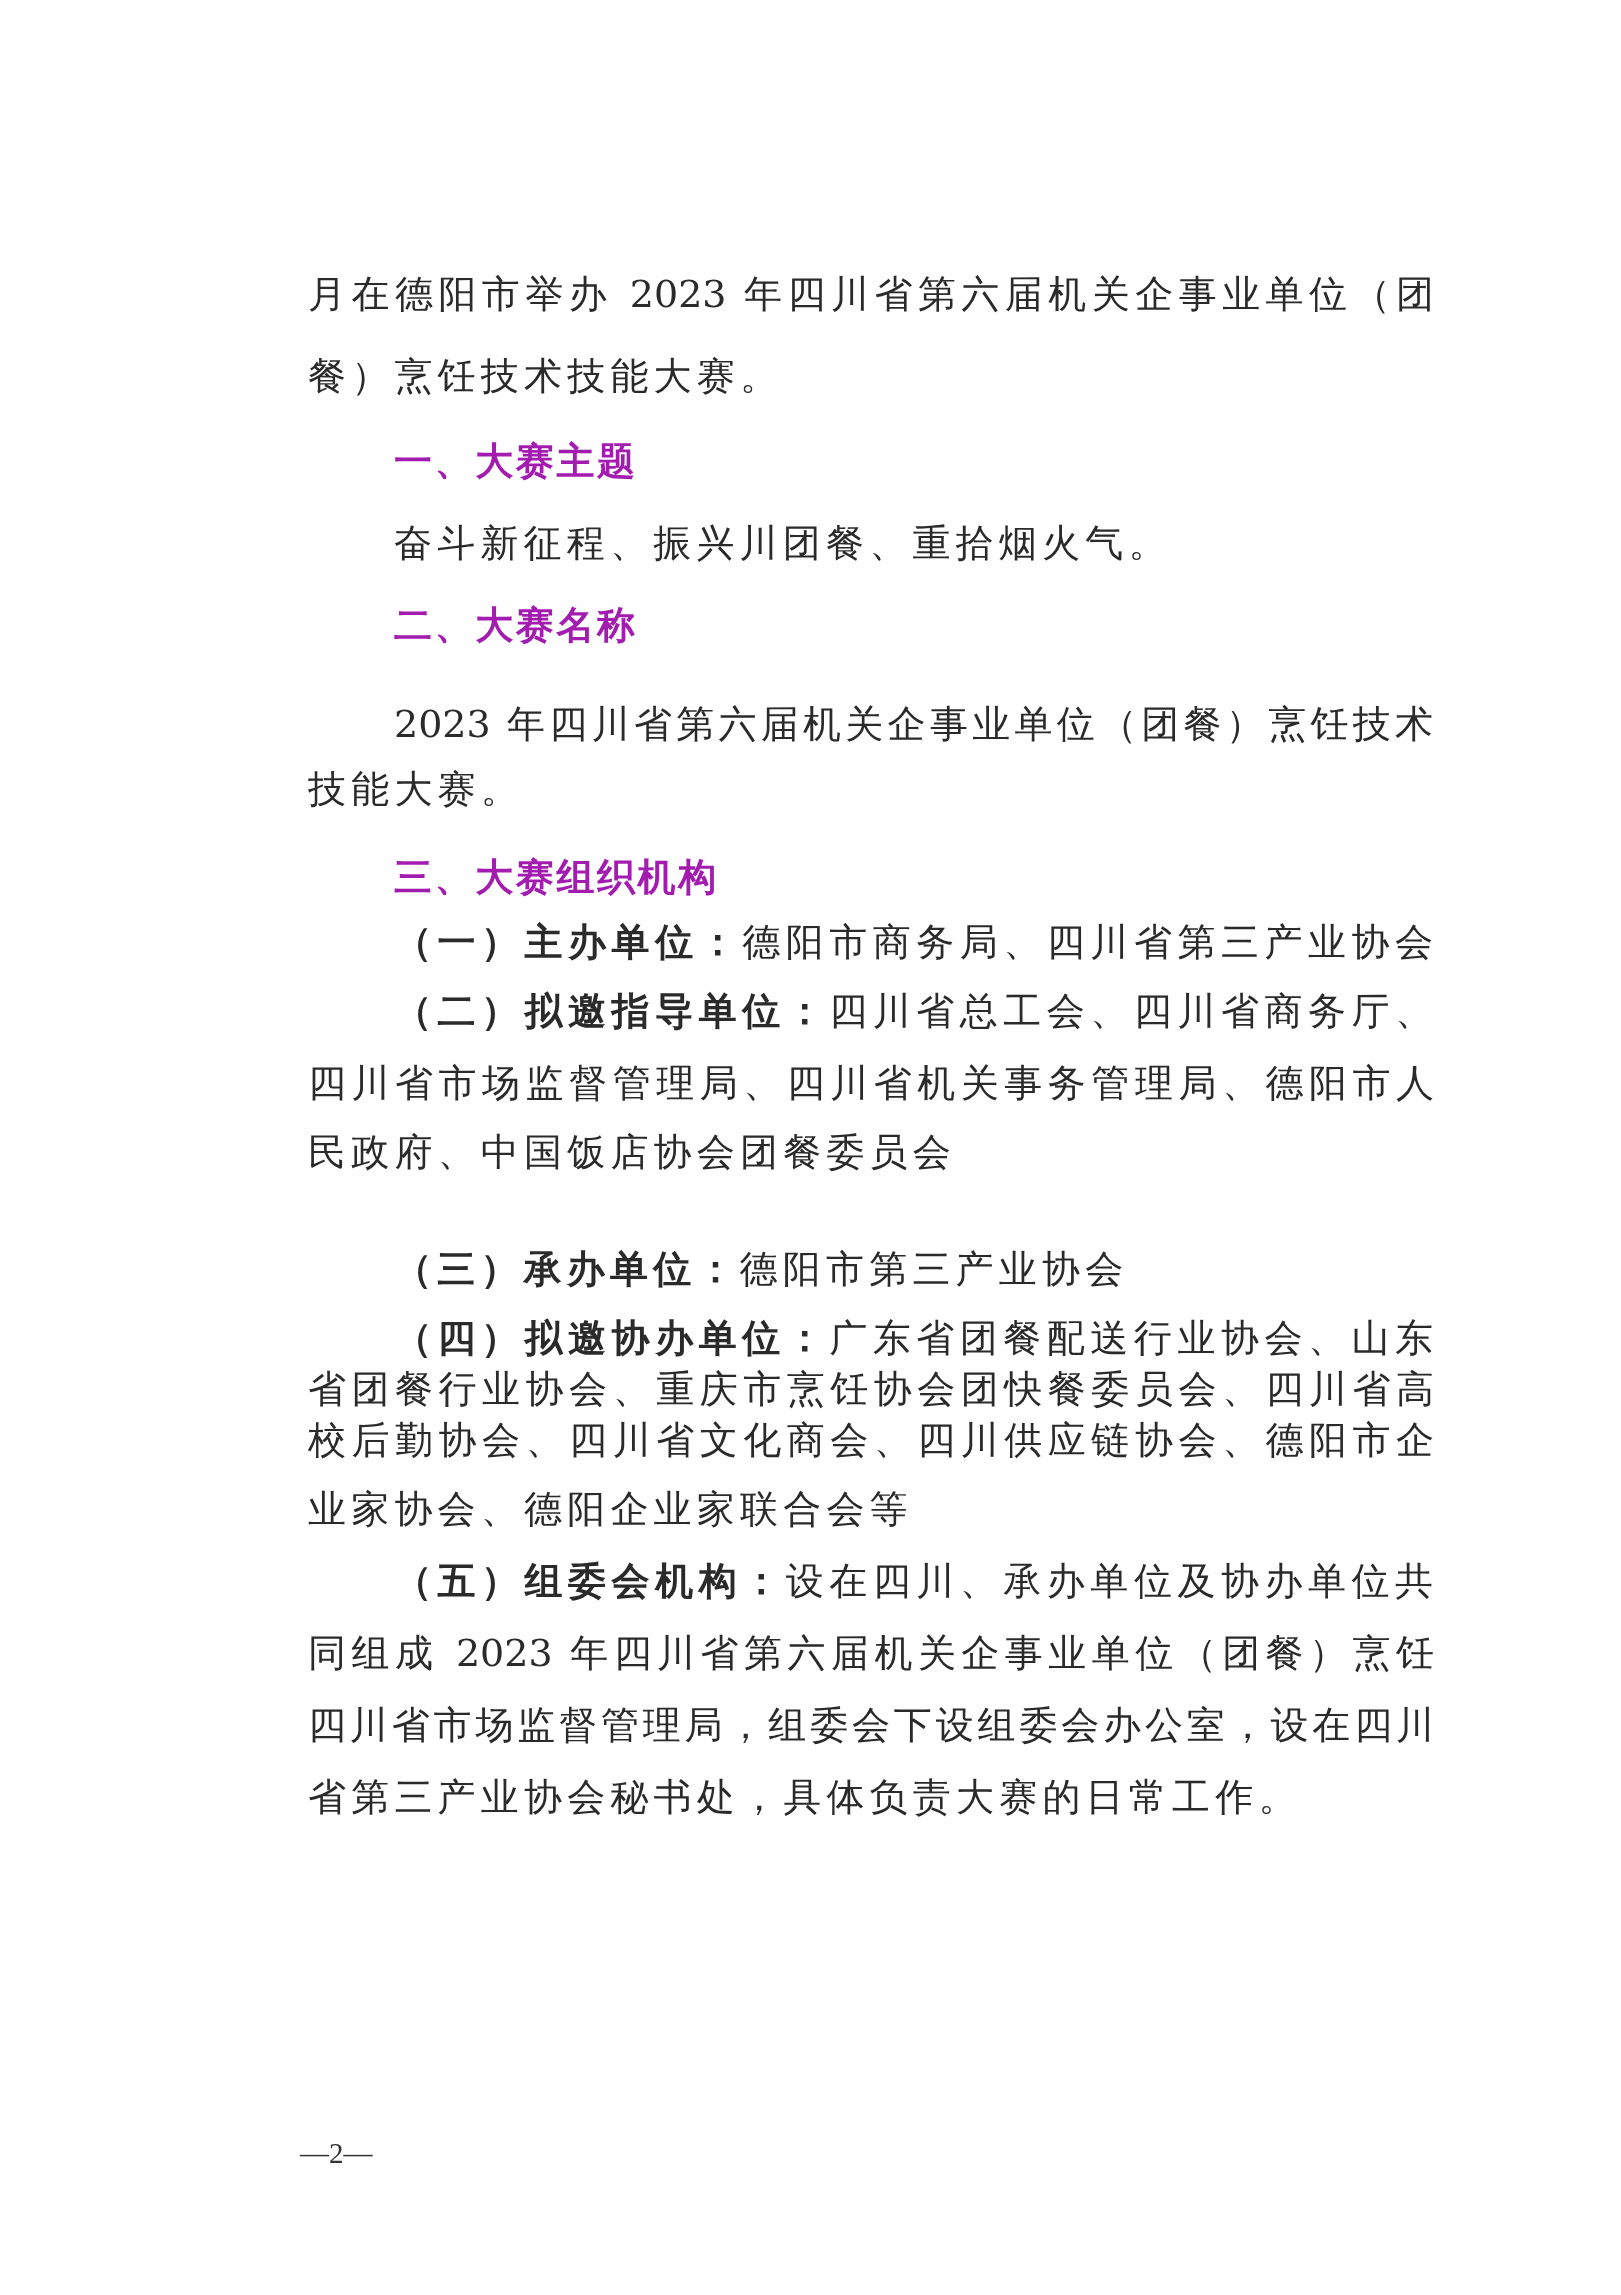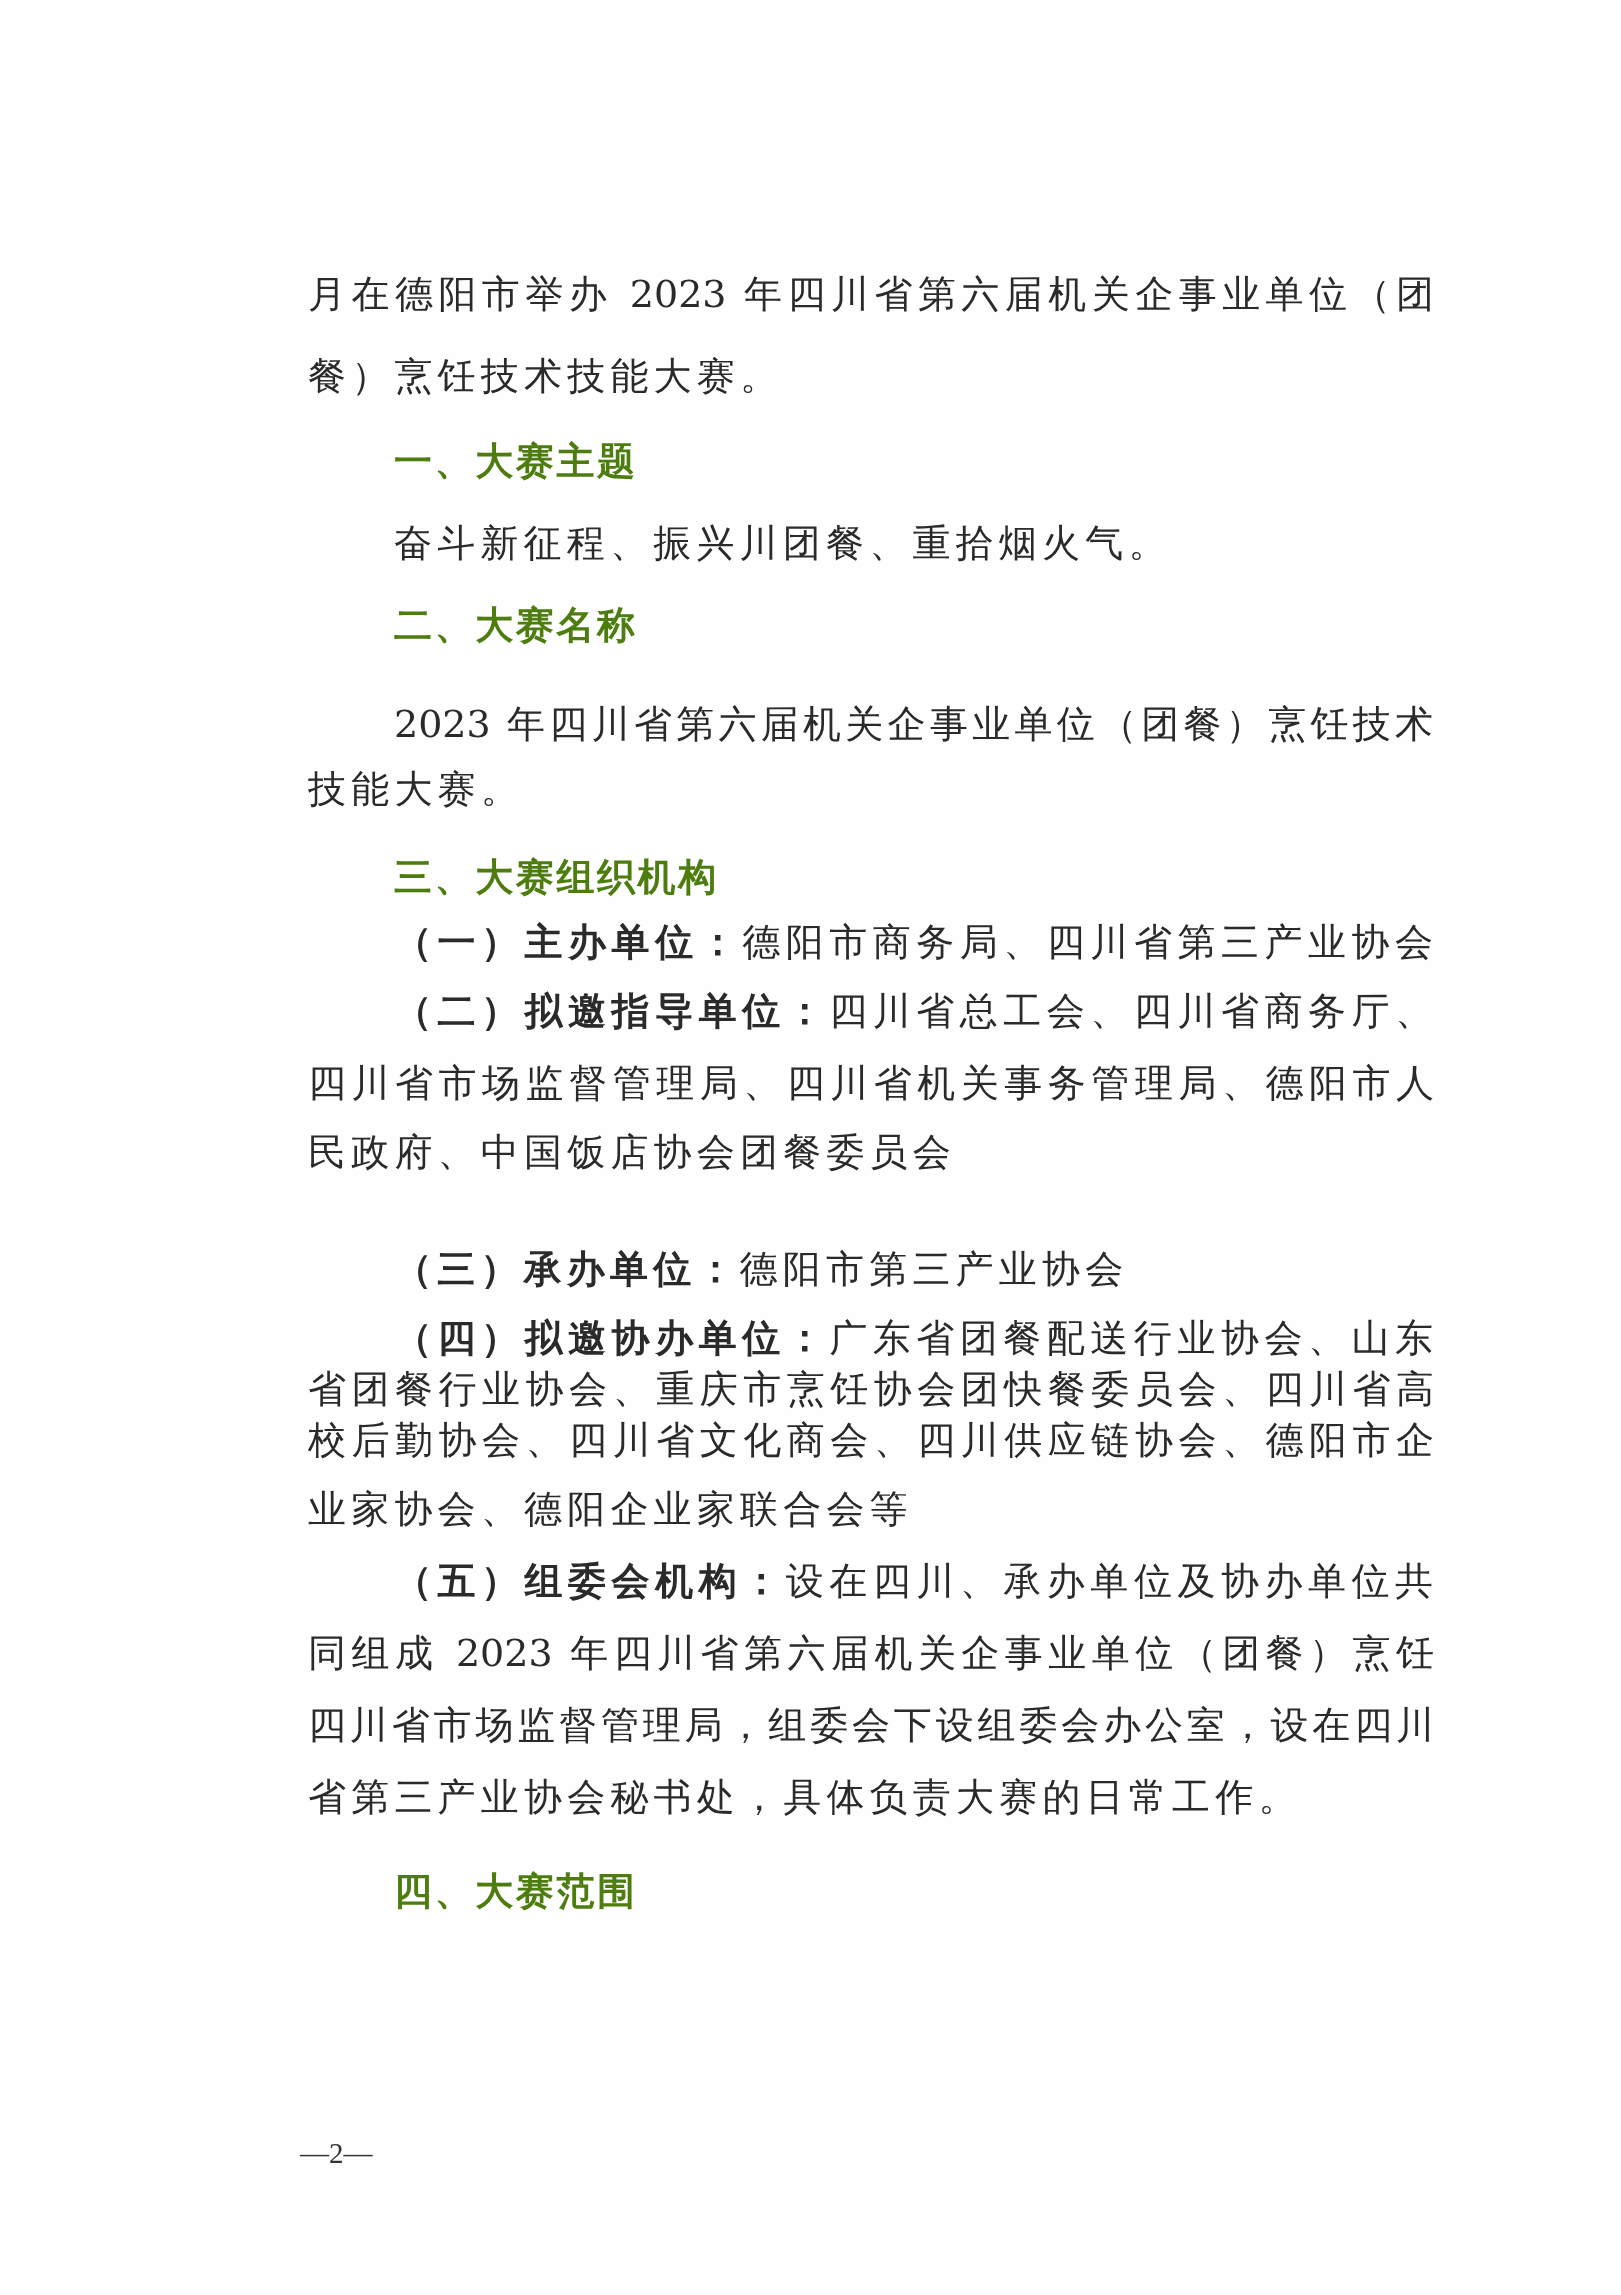--- a/index.html
+++ b/index.html
@@ -33,21 +33,21 @@
     }
     .line.full {
       text-align: justify;
       text-align-last: justify;
       letter-spacing: 0;
     }
     .line.indent { left: 394px; width: 1039px; }
     .heading {
       font-family: "DejaVu Sans", "Liberation Sans", sans-serif;
       font-weight: bold;
-      color: #4d7c0f;
+      color: #a21caf;
       letter-spacing: 2.6px;
     }
     .label {
       font-weight: bold;
     }
     .page-number {
       position: absolute;
       left: 300px;
       top: 2135px;
       font-family: "Liberation Serif", serif;
@@ -95,17 +95,16 @@
   <div class="line full" style="top:1414px;">校后勤协会、四川省文化商会、四川供应链协会、德阳市企</div>
   <div class="line" style="top:1483px;">业家协会、德阳企业家联合会等</div>
 
   <div class="line indent full" style="top:1555px;">
     <span class="label">（五）组委会机构：</span><span>设在四川、承办单位及协办单位共</span>
   </div>
   <div class="line full" style="top:1627px;">同组成 2023 年四川省第六届机关企事业单位（团餐）烹饪</div>
   <div class="line full" style="top:1699px;">四川省市场监督管理局，组委会下设组委会办公室，设在四川</div>
   <div class="line" style="top:1771px;">省第三产业协会秘书处，具体负责大赛的日常工作。</div>
 
-  <div class="line indent heading" style="top:1865px;">四、大赛范围</div>
 
   <div class="page-number">—2—</div>
 </div>
 
 
 </body></html>

